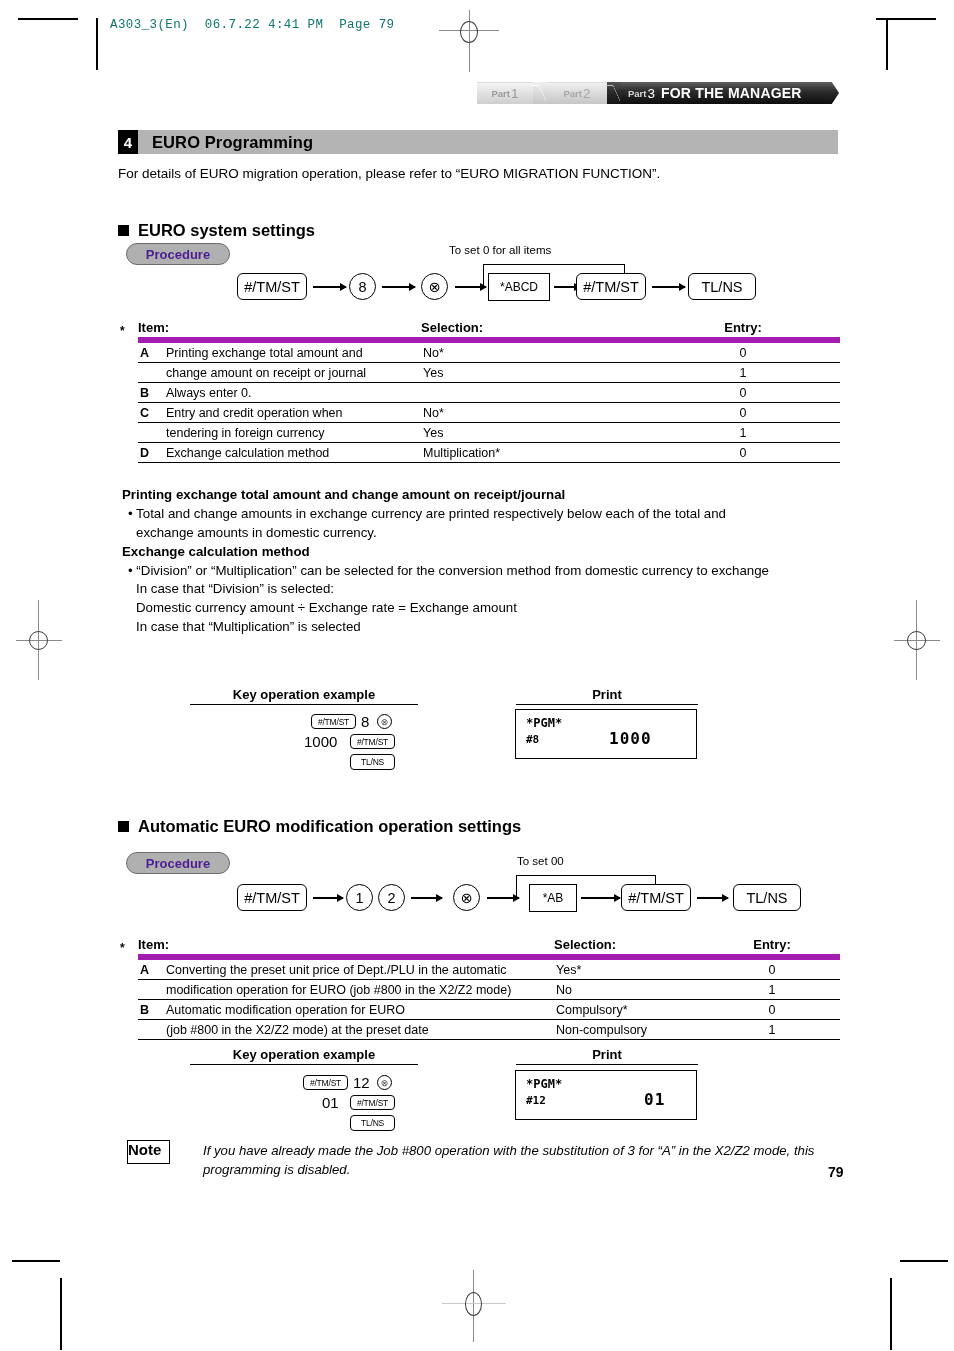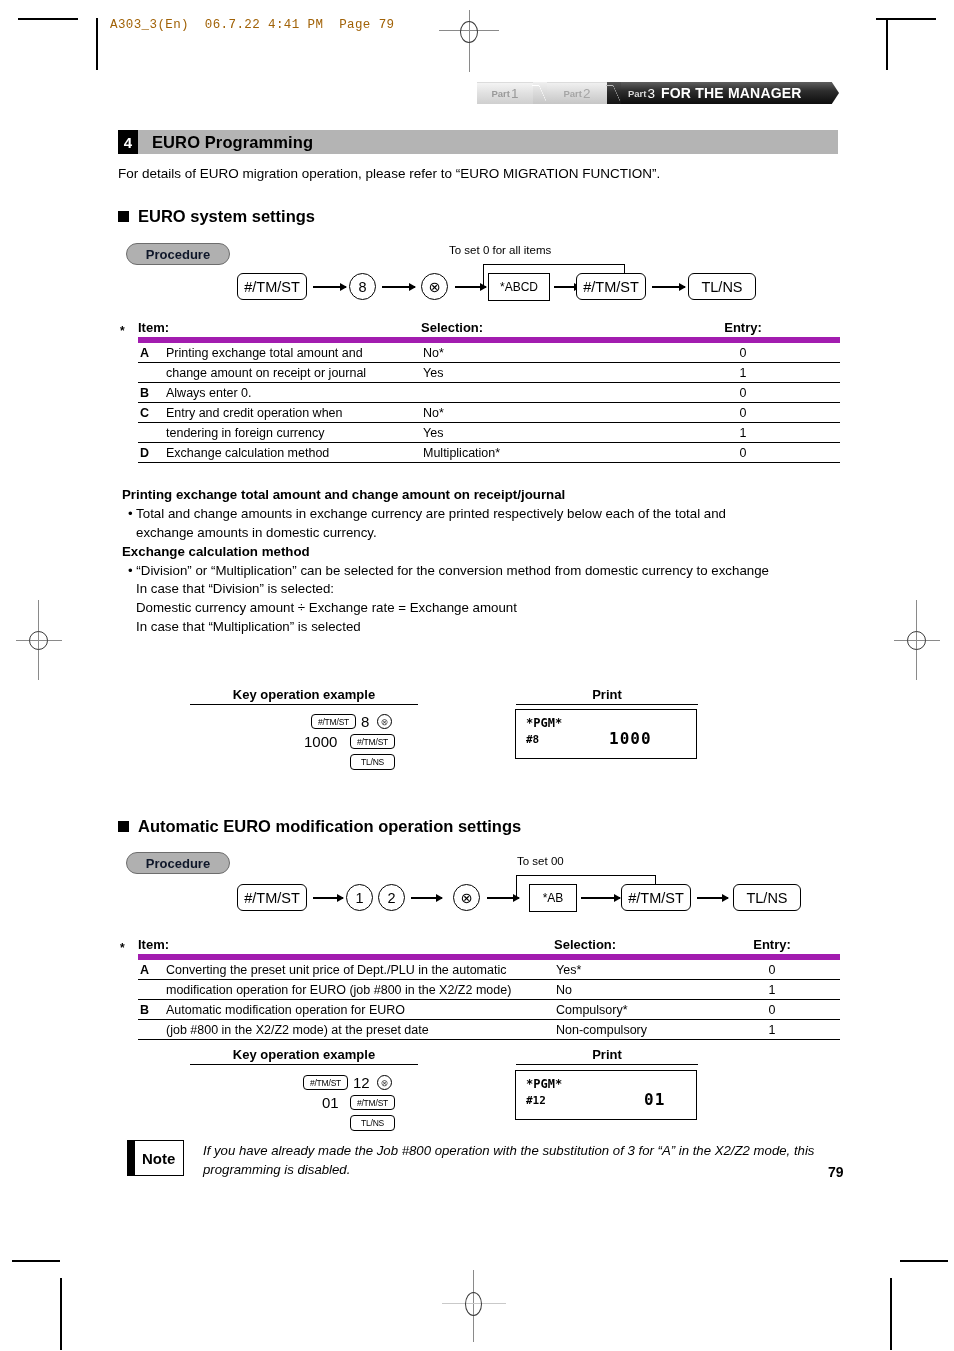--- a/index.html
+++ b/index.html
@@ -23,21 +23,21 @@
     position: absolute; border: 1px solid #3a3a3a; border-radius: 50%;
     background: transparent;
   }
   .crop-line { position: absolute; background: #000; }
 
   
   .file-header {
     position: absolute; left: 110px; top: 18px;
     font-family: "Liberation Mono", monospace;
     font-size: 12.5px; letter-spacing: .4px; white-space: pre;
-    color: #a16207;
+    color: #0f766e;
   }
 
   
   .part-banner {
     position: absolute; left: 477px; top: 82px;
     width: 362px; height: 22px;
     display: flex; align-items: stretch;
   }
   .tab {
     position: relative;
@@ -123,21 +123,21 @@
   .sub-head .txt { font-size: 16.5px; font-weight: bold; }
 
   
   .proc-pill {
     position: absolute;
     width: 104px; height: 22px;
     border-radius: 11px;
     background: #b0b0b0;
     border: 1px solid #6d6d6d;
     display: flex; align-items: center; justify-content: center;
-    font-size: 13px; font-weight: bold; color: #0f172a;
+    font-size: 13px; font-weight: bold; color: #4c1d95;
   }
   .keybox {
     position: absolute;
     border: 1.3px solid #000; border-radius: 6px;
     display: flex; align-items: center; justify-content: center;
     font-size: 14.5px; background: #fff; white-space: nowrap;
   }
   .keycircle {
     position: absolute;
     border: 1.3px solid #000; border-radius: 50%;
@@ -305,21 +305,21 @@
   </div>
   <div class="banner-cap"></div>
 </div>
 
 <div class="sec-bar">
   <div class="sec-num">4</div>
   <div class="sec-title">EURO Programming</div>
 </div>
 <div class="intro-line">For details of EURO migration operation, please refer to “EURO MIGRATION FUNCTION”.</div>
 
-<div class="sub-head" style="left:118px; top:207px;">
+<div class="sub-head" style="left:118px; top:221px;">
   <span class="sq"></span>
   <span class="txt">EURO system settings</span>
 </div>
 
 <div class="proc-pill" style="left:126px; top:243px;">Procedure</div>
 
 <div class="skip-label" style="left:449px; top:244px;">To set  0  for all items</div>
 <div class="skip-h" style="left:483px; top:264px; width:142px;"></div>
 <div class="skip-v" style="left:483px; top:264px; height:22px;"></div>
 <div class="skip-v down" style="left:624px; top:264px; height:24px;"></div>
@@ -497,21 +497,21 @@
 <div class="minicircle" style="left:377px; top:1075px; width:15px; height:15px;">⊗</div>
 <div class="miniplain" style="left:322px; top:1094px;">01</div>
 <div class="minikey" style="left:350px; top:1095px; width:45px; height:15px;">#/TM/ST</div>
 <div class="minikey" style="left:350px; top:1115px; width:45px; height:16px;">TL/NS</div>
 
 <div class="printbox" style="left:515px; top:1070px; width:182px; height:50px;"></div>
 <div class="pgm-line" style="left:526px; top:1077px; font-size:12px;">*PGM*</div>
 <div class="pgm-line" style="left:526px; top:1094px; font-size:11px;">#12</div>
 <div class="pgm-line" style="left:644px; top:1090px; font-size:16px; letter-spacing:1px;">01</div>
 
-<div class="note-badge" style="left:127px; top:1140px; height:36px;">
+<div class="note-badge" style="left:127px; top:1140px; height:24px;flex-direction:column;">
   <span class="bar"></span>
   <span>Note</span>
 </div>
 <div class="note-text" style="left:203px; top:1141px; width:640px;">
   <span>If you have already made the Job #800 operation with the substitution of 3 for “A” in the X2/Z2</span>
   <span>mode, this programming is disabled.</span>
 </div>
 
 <div class="page-num" style="left:828px; top:1164px;">79</div>
 

